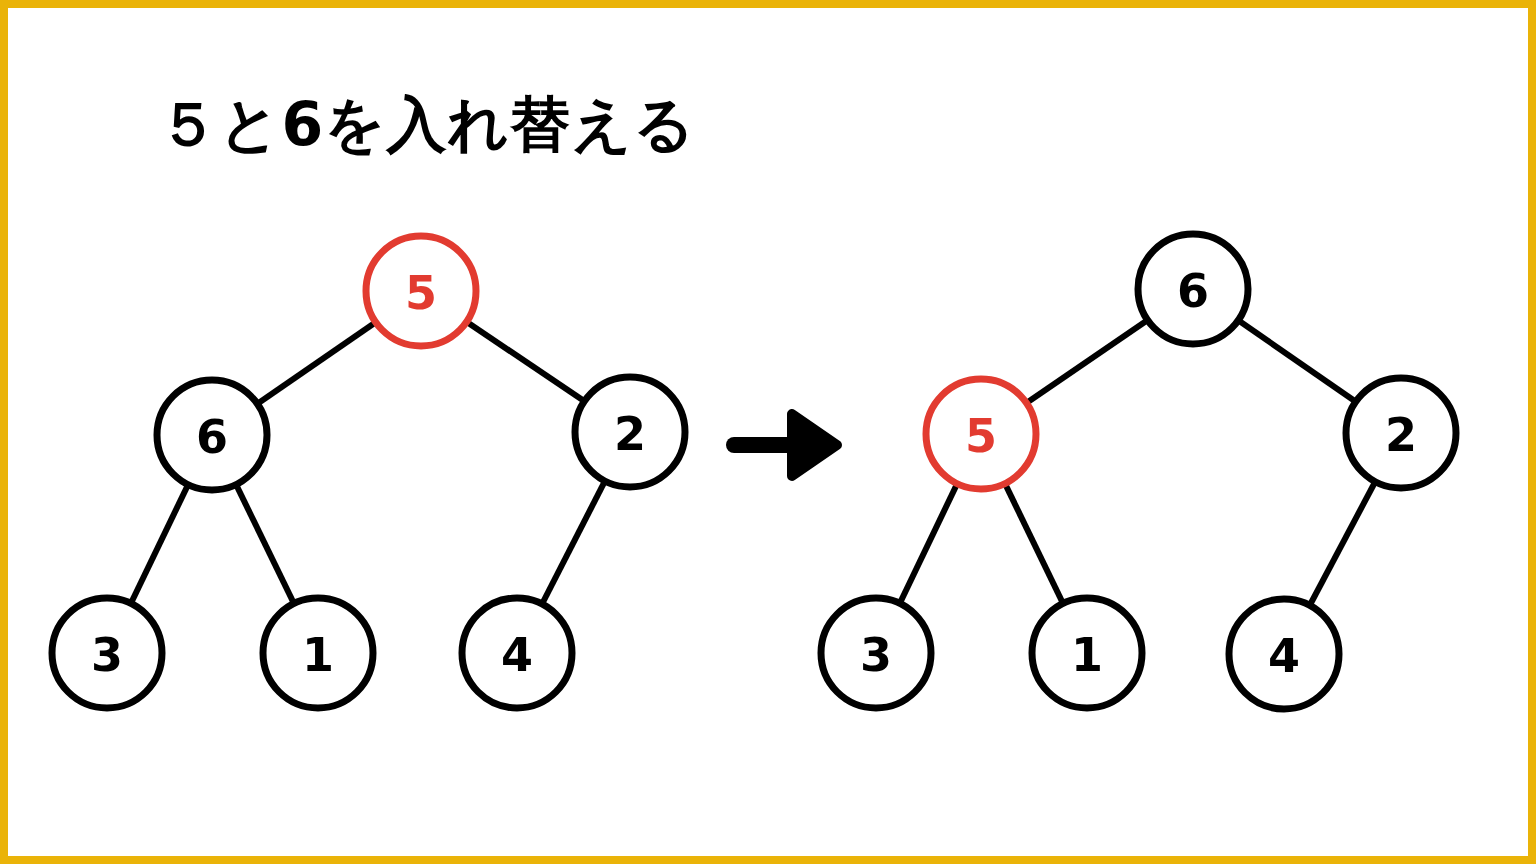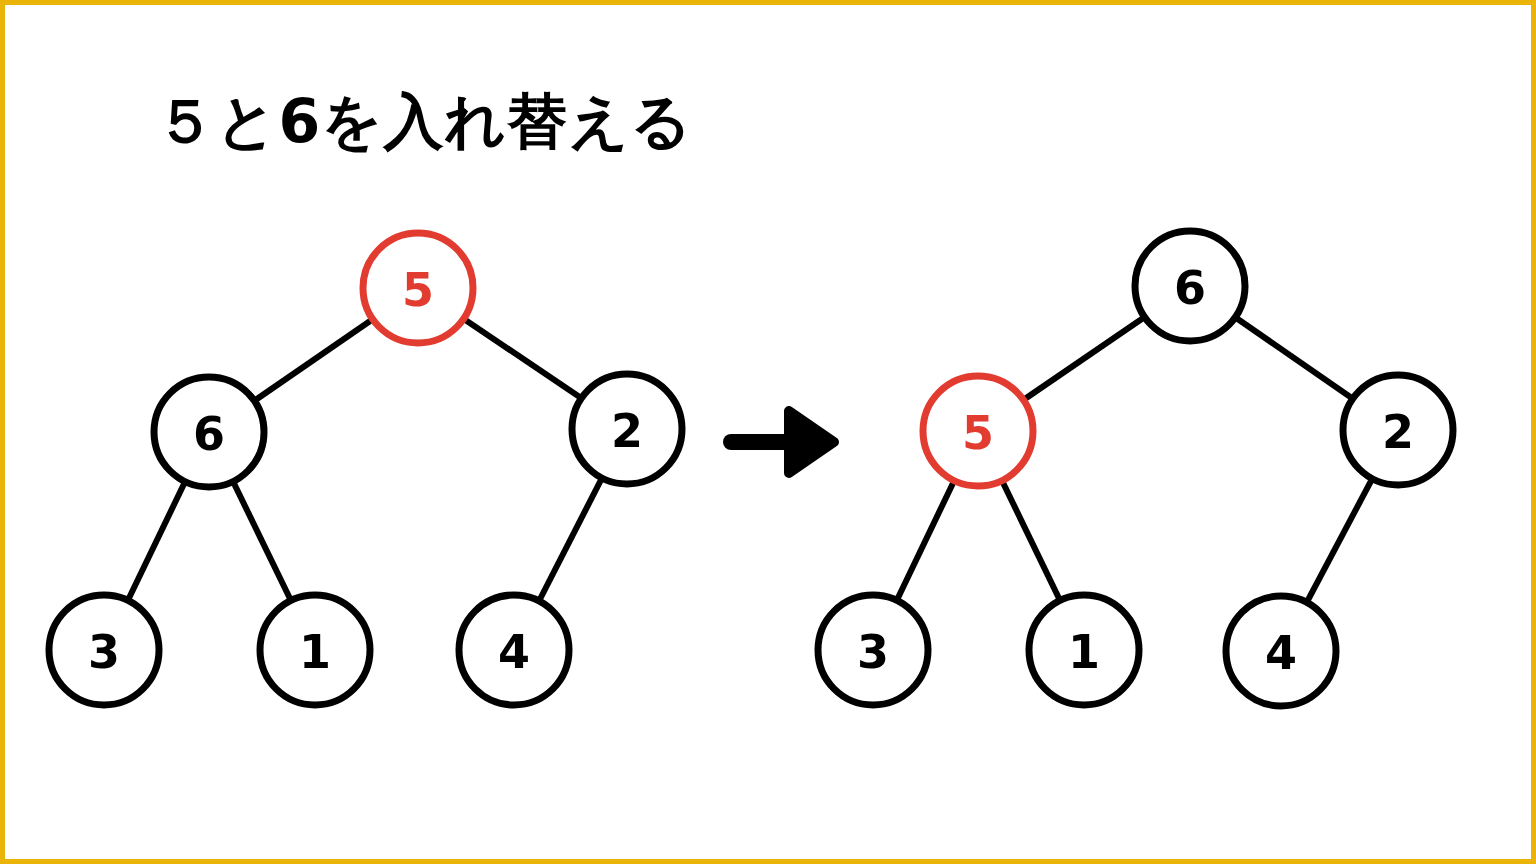--- a/index.html
+++ b/index.html
@@ -6,21 +6,21 @@
     margin: 0;
     padding: 0;
     background: #ffffff;
     font-family: "DejaVu Sans", "Liberation Sans", sans-serif;
   }
   .slide {
     position: relative;
     width: 1536px;
     height: 864px;
     box-sizing: border-box;
-    border: 5px solid #eab308;
+    border: 8px solid #eab308;
     background: #ffffff;
     overflow: hidden;
   }
   .slide-title {
     position: absolute;
     left: 150px;
     top: 86px;
     font-size: 60px;
     font-weight: 700;
     color: #000000;

